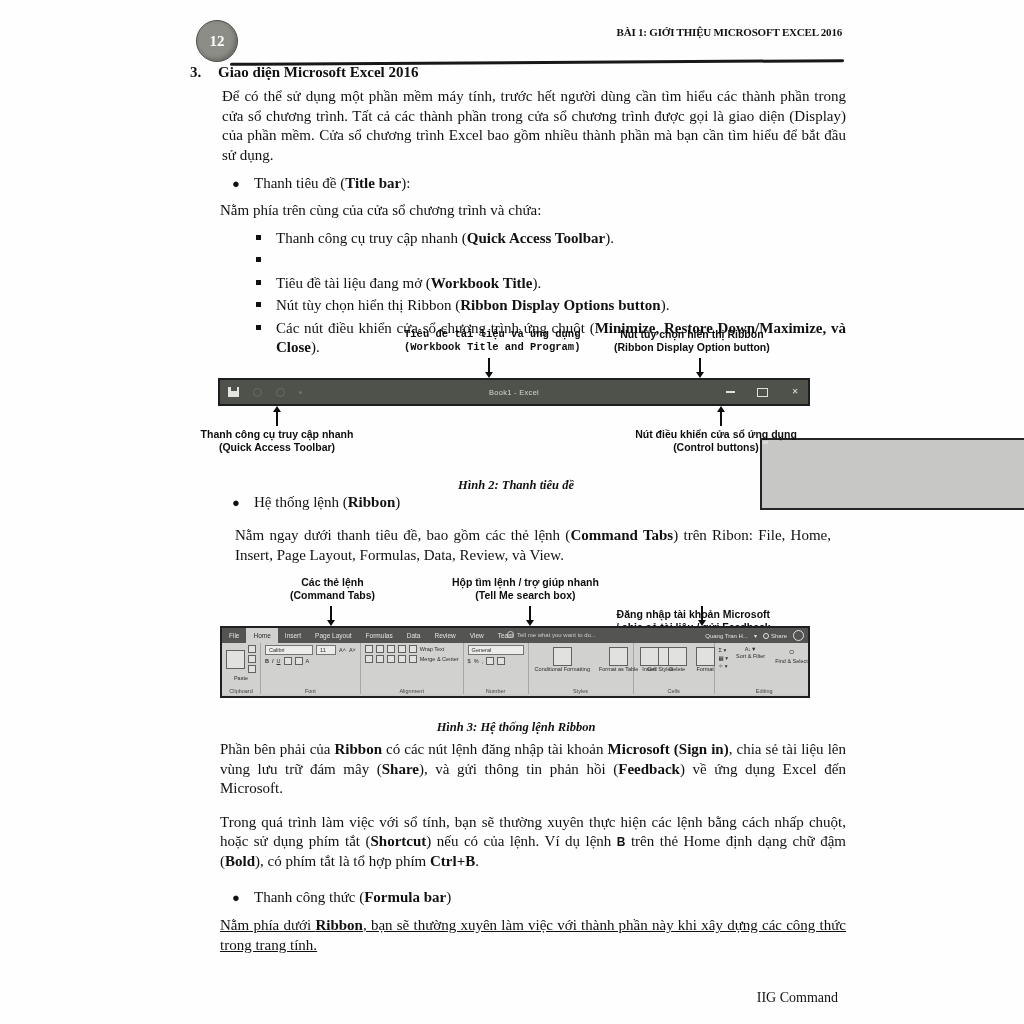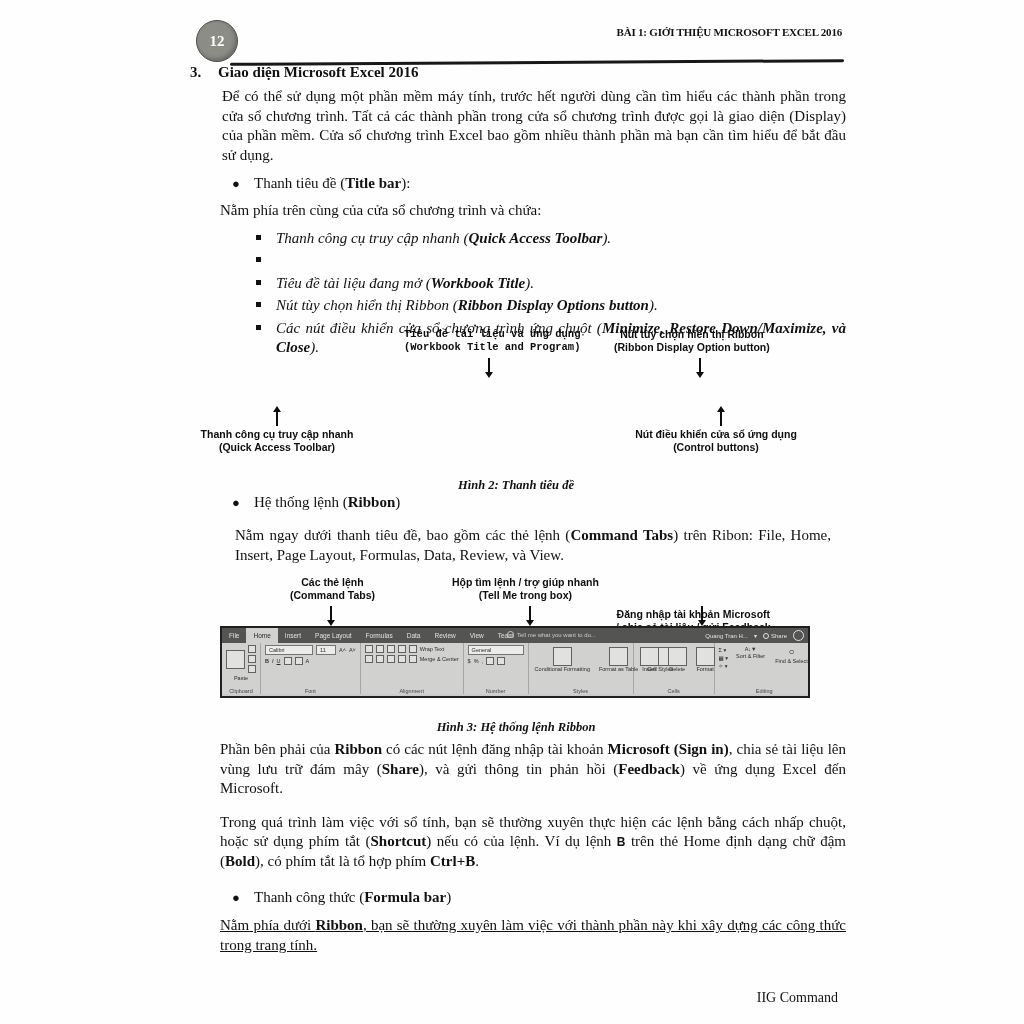--- a/index.html
+++ b/index.html
@@ -132,21 +132,21 @@
     flex: 0 0 auto;
     width: 20px;
   }
   .bullet2 .sq i {
     display: inline-block;
     width: 5px; height: 5px;
     background: #111;
     position: relative;
     top: -3px;
   }
-  .bullet2 .b2txt { flex: 1 1 auto; text-align: justify; font-style: italic; }
+  .bullet2 .b2txt { flex: 1 1 auto; text-align: justify; }
 
   
   .caption {
     text-align: center;
     font-family: "Liberation Serif", serif;
     font-style: italic;
     font-weight: bold;
     font-size: 12.5px;
     margin: 8px 0 0 0;
   }
@@ -497,20 +497,35 @@
 
     <div class="anno" style="left:428px; top:2px;">
       <div>Nút tùy chọn hiển thị Ribbon</div>
       <div>(Ribbon Display Option button)</div>
     </div>
     <div class="arrow-down" style="left:509px; top:32px; height:20px;">
       <div class="shaft" style="top:0; height:14px;"></div>
       <div class="head" style="top:14px;"></div>
     </div>
 
+    <div class="titlebar">
+      <div class="tb-left">
+        <span class="tb-save"></span>
+        <span class="tb-ghost"></span>
+        <span class="tb-ghost"></span>
+        <span class="tb-ghost dot"></span>
+      </div>
+      <div class="tb-title">Book1 - Excel</div>
+      <div class="tb-right">
+        <span class="tb-sq ribbon"></span>
+        <span class="tb-min"></span>
+        <span class="tb-sq"></span>
+        <span class="tb-btn">✕</span>
+      </div>
+    </div>
 
     <div class="arrow-up" style="left:86px; top:80px; height:20px;">
       <div class="head" style="top:0;"></div>
       <div class="shaft" style="top:6px; height:14px;"></div>
     </div>
     <div class="anno" style="left:8px; top:102px; width:166px; white-space:normal;">
       <div>Thanh công cụ truy cập nhanh</div>
       <div>(Quick Access Toolbar)</div>
     </div>
 
@@ -540,21 +555,21 @@
       <div>Các thẻ lệnh</div>
       <div>(Command Tabs)</div>
     </div>
     <div class="arrow-down" style="left:140px; top:30px; height:20px;">
       <div class="shaft" style="top:0; height:14px;"></div>
       <div class="head" style="top:14px;"></div>
     </div>
 
     <div class="anno" style="left:266px; top:0px;">
       <div>Hộp tìm lệnh / trợ giúp nhanh</div>
-      <div>(Tell Me trong box)</div>
+      <div>(Tell Me search box)</div>
     </div>
     <div class="arrow-down" style="left:339px; top:30px; height:20px;">
       <div class="shaft" style="top:0; height:14px;"></div>
       <div class="head" style="top:14px;"></div>
     </div>
 
     <div class="anno" style="left:430px; top:0px;margin-top:32px;">
       <div>Đăng nhập tài khoản Microsoft</div>
       <div>/ chia sẻ tài liệu / gửi Feedback</div>
     </div>

